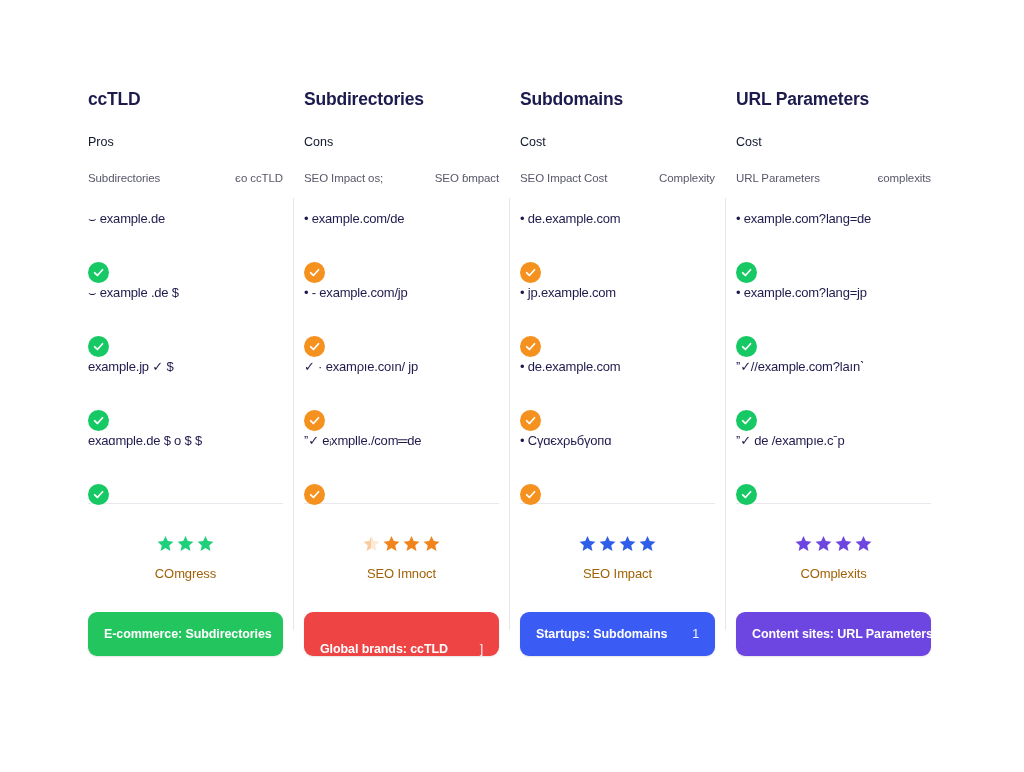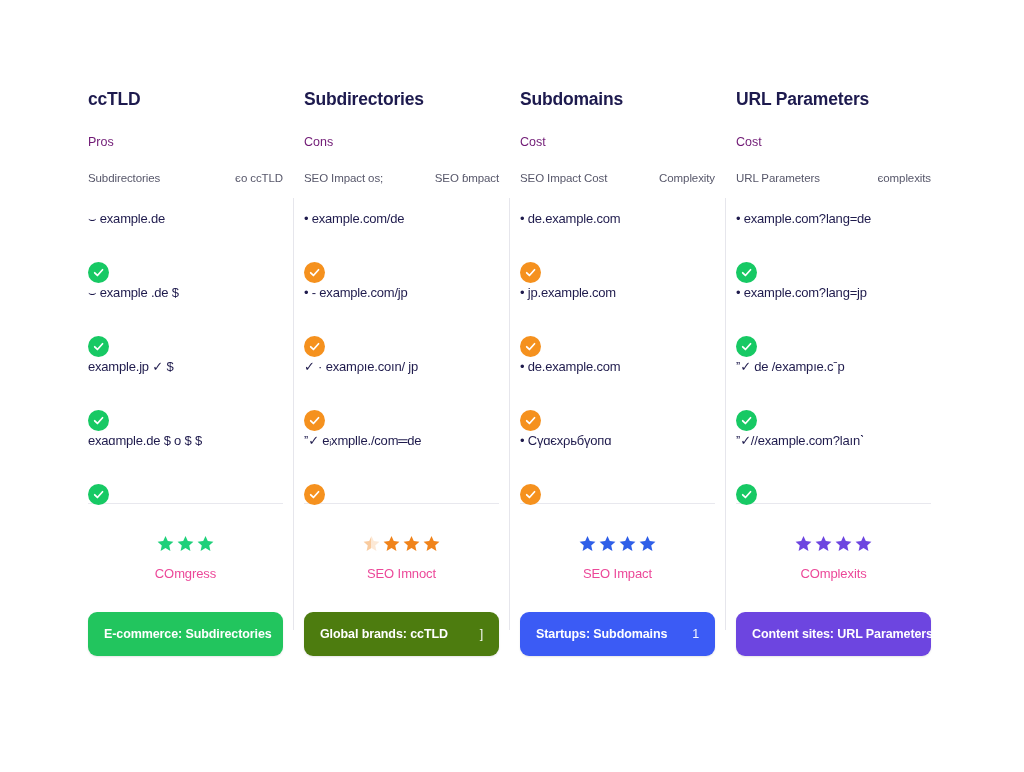--- a/index.html
+++ b/index.html
@@ -49,21 +49,21 @@
     font-weight: 700;
     letter-spacing: -0.2px;
     color: #1d1a4e;
     line-height: 22px;
     height: 46px;
     white-space: nowrap;
   }
   .col-kicker {
     font-size: 12.5px;
     font-weight: 400;
-    color: #701a75;
+    color: #0f172a;
     height: 38px;
     line-height: 16px;
   }
   .sub-row {
     height: 31px;
     display: flex;
     align-items: flex-start;
     justify-content: space-between;
     font-size: 11.5px;
     color: #57576a;
@@ -125,21 +125,21 @@
   .stars {
     display: flex;
     gap: 1px;
     align-items: center;
     height: 22px;
   }
   .stars svg { display: block; }
   .footer-label {
     margin-top: 12px;
     font-size: 13px;
-    color: #ec4899;
+    color: #a16207;
     letter-spacing: -0.1px;
     white-space: nowrap;
   }
   .cta {
     height: 44px;
     border-radius: 9px;
     display: flex;
     align-items: center;
     justify-content: space-between;
     padding: 0 16px;
@@ -283,21 +283,21 @@
             </svg>
             <svg width="19" height="19" viewBox="0 0 24 24">
               <path d="M12 2.4 L14.9 8.9 L22 9.7 L16.7 14.4 L18.2 21.4 L12 17.8 L5.8 21.4 L7.3 14.4 L2 9.7 L9.1 8.9 Z" fill="#f0831a"></path>
             </svg>
             <svg width="19" height="19" viewBox="0 0 24 24">
               <path d="M12 2.4 L14.9 8.9 L22 9.7 L16.7 14.4 L18.2 21.4 L12 17.8 L5.8 21.4 L7.3 14.4 L2 9.7 L9.1 8.9 Z" fill="#f0831a"></path>
             </svg>
           </div>
           <div class="footer-label">SEO Imnoct</div>
         </div>
-        <button class="cta" style="background: #4d7c0f;">
+        <button class="cta" style="background: #ef4444; align-items: flex-end;">
           <span>Global brands: ccTLD</span>
           <span class="cta-tail">]</span>
         </button>
       </div>
       <div class="col">
         <div class="col-title">Subdomains</div>
         <div class="col-kicker">Cost</div>
         <div class="sub-row">
           <span class="sub-left">SEO Impact   Cost</span>
           <span class="sub-right">Complexity</span>
@@ -377,29 +377,29 @@
           </div>
           <div class="row">
             <span class="row-text">• example.com?lang=jp</span>
             <span class="badge" style="background: rgb(23, 201, 100);">
               <svg width="13" height="13" viewBox="0 0 24 24">
                 <path d="M5 12.5 L10 17.5 L19.5 7" fill="none" stroke="#ffffff" stroke-width="3.2" stroke-linecap="round" stroke-linejoin="round"></path>
               </svg>
             </span>
           </div>
           <div class="row">
+            <span class="row-text">ˮ✓//example.com?laınˋ</span>
+            <span class="badge" style="background: rgb(23, 201, 100);">
+              <svg width="13" height="13" viewBox="0 0 24 24">
+                <path d="M5 12.5 L10 17.5 L19.5 7" fill="none" stroke="#ffffff" stroke-width="3.2" stroke-linecap="round" stroke-linejoin="round"></path>
+              </svg>
+            </span>
+          </div>
+          <div class="row">
             <span class="row-text">ˮ✓ de /exampıe.cˉp</span>
-            <span class="badge" style="background: rgb(23, 201, 100);">
-              <svg width="13" height="13" viewBox="0 0 24 24">
-                <path d="M5 12.5 L10 17.5 L19.5 7" fill="none" stroke="#ffffff" stroke-width="3.2" stroke-linecap="round" stroke-linejoin="round"></path>
-              </svg>
-            </span>
-          </div>
-          <div class="row">
-            <span class="row-text">ˮ✓//example.com?laınˋ</span>
             <span class="badge" style="background: rgb(23, 201, 100);">
               <svg width="13" height="13" viewBox="0 0 24 24">
                 <path d="M5 12.5 L10 17.5 L19.5 7" fill="none" stroke="#ffffff" stroke-width="3.2" stroke-linecap="round" stroke-linejoin="round"></path>
               </svg>
             </span>
           </div>
         </div>
         <div class="divider"></div>
         <div class="footer">
           <div class="stars">

